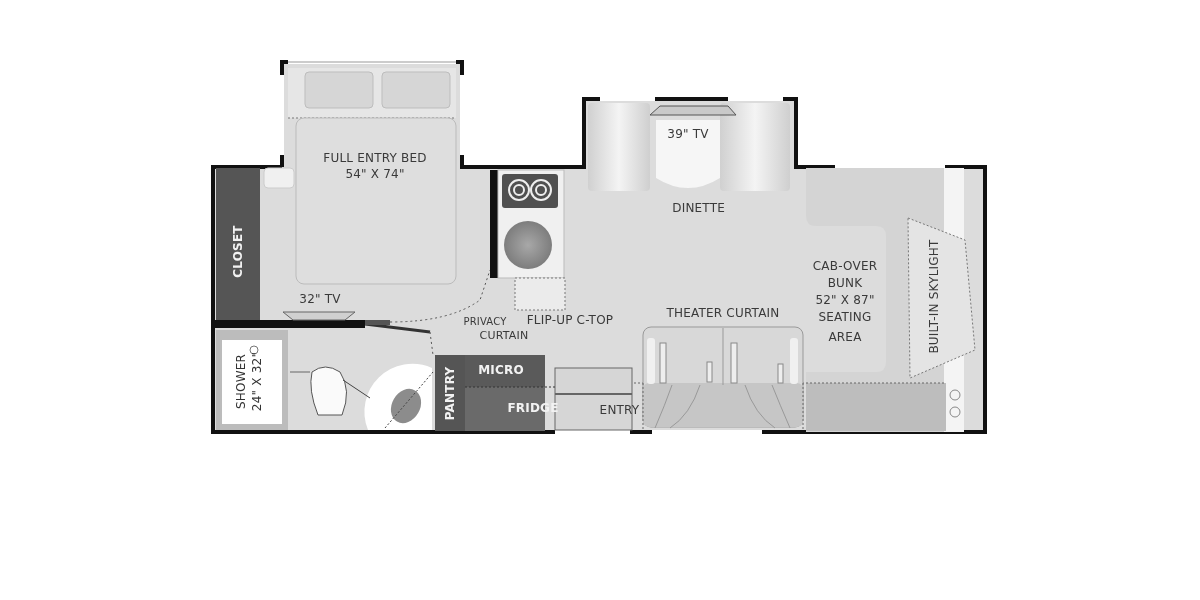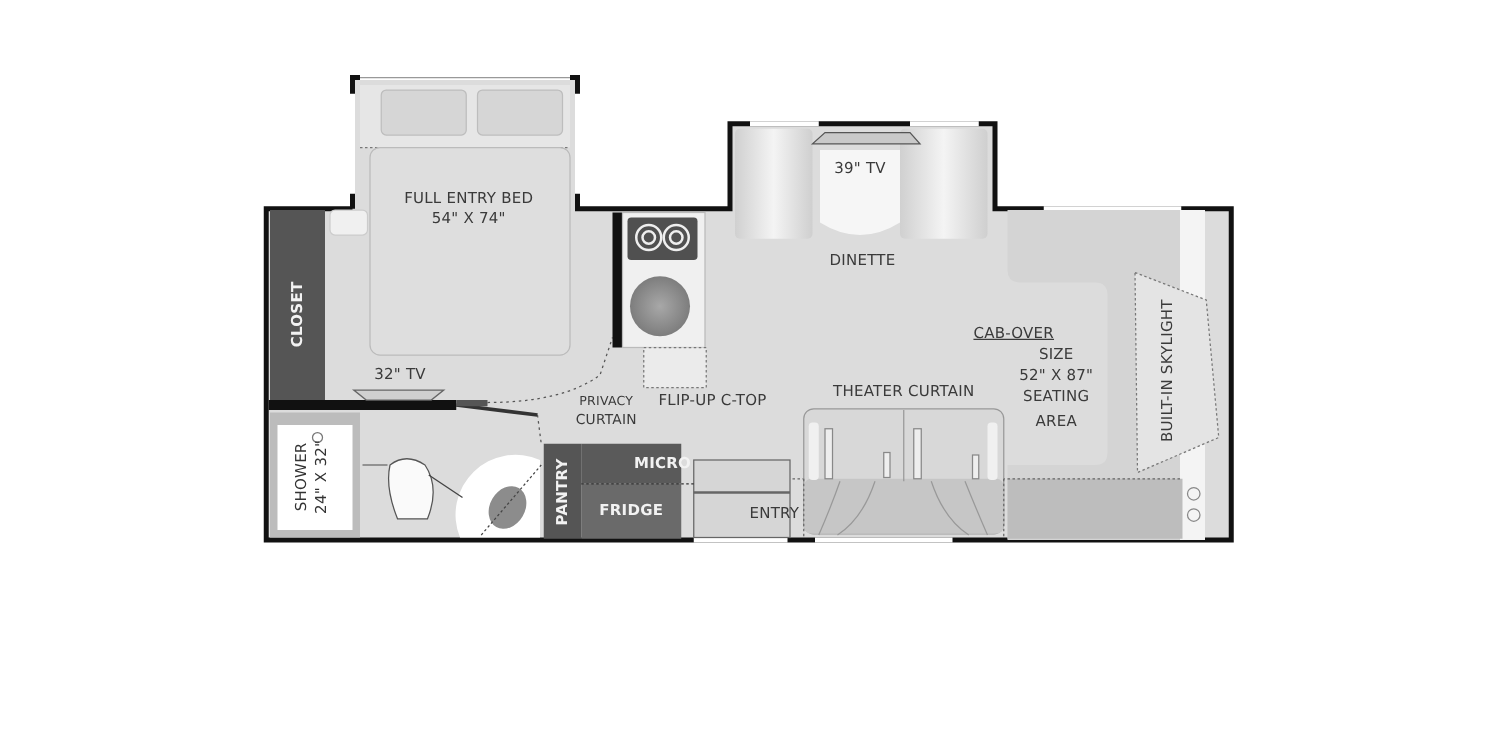--- a/index.html
+++ b/index.html
@@ -117,33 +117,33 @@
   <ellipse cx="406" cy="406" rx="14" ry="18" fill="#8c8c8c" transform="rotate(30 406 406)"></ellipse>
   <line x1="385" y1="428" x2="433" y2="372" stroke="#444" stroke-dasharray="2,2"></line>
   <line x1="343" y1="380" x2="370" y2="398" stroke="#444"></line>
 </svg>
 
 <div class="lbl" style="left:315px;top:151px;width:120px;">FULL ENTRY BED</div>
 <div class="lbl" style="left:315px;top:167px;width:120px;">54" X 74"</div>
 <div class="lbl lbl-w vert" style="left:203px;top:244px;width:70px;">CLOSET</div>
 <div class="lbl" style="left:290px;top:292px;width:60px;">32" TV</div>
 <div class="lbl" style="left:455px;top:314px;width:60px;font-size:10px;">PRIVACY</div>
-<div class="lbl" style="left:455px;top:328px;width:60px;font-size:11px;">CURTAIN</div>
+<div class="lbl" style="left:474px;top:328px;width:60px;font-size:11px;">CURTAIN</div>
 
 <div class="lbl" style="left:658px;top:127px;width:60px;">39" TV</div>
-<div class="lbl" style="left:655px;top:201px;width:70px;">DINETTE</div>
+<div class="lbl" style="left:655px;top:201px;width:70px;text-align:right;">DINETTE</div>
 <div class="lbl" style="left:515px;top:313px;width:110px;">FLIP-UP C-TOP</div>
 <div class="lbl" style="left:658px;top:306px;width:130px;">THEATER CURTAIN</div>
 
-<div class="lbl" style="left:771px;top:259px;width:80px;text-decoration:underline;">CAB-OVER</div>
-<div class="lbl" style="left:805px;top:276px;width:80px;">SIZE</div>
+<div class="lbl" style="left:805px;top:259px;width:80px;">CAB-OVER</div>
+<div class="lbl" style="left:805px;top:276px;width:80px;">BUNK</div>
 <div class="lbl" style="left:805px;top:293px;width:80px;">52" X 87"</div>
 <div class="lbl" style="left:805px;top:310px;width:80px;">SEATING</div>
 <div class="lbl" style="left:805px;top:330px;width:80px;">AREA</div>
 <div class="lbl vert" style="left:869px;top:289px;width:130px;">BUILT-IN SKYLIGHT</div>
 
 <div class="lbl vert" style="left:206px;top:374px;width:70px;color:#333;">SHOWER</div>
 <div class="lbl vert" style="left:222px;top:374px;width:70px;color:#333;">24" X 32"</div>
 
 <div class="lbl lbl-w vert" style="left:415px;top:386px;width:70px;">PANTRY</div>
-<div class="lbl lbl-w" style="left:490px;top:363px;width:80px;">MICRO</div>
-<div class="lbl lbl-w" style="left:465px;top:401px;width:80px;">FRIDGE</div>
+<div class="lbl lbl-w" style="left:461px;top:363px;width:80px;">MICRO</div>
+<div class="lbl lbl-w" style="left:465px;top:401px;width:80px;padding-left:28px;">FRIDGE</div>
 <div class="lbl" style="left:581px;top:403px;width:77px;">ENTRY</div>
 
 </body></html>

